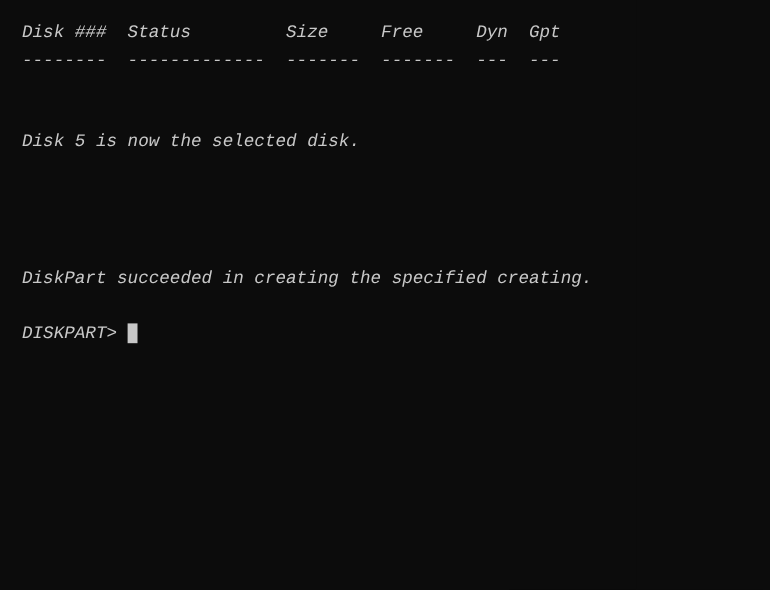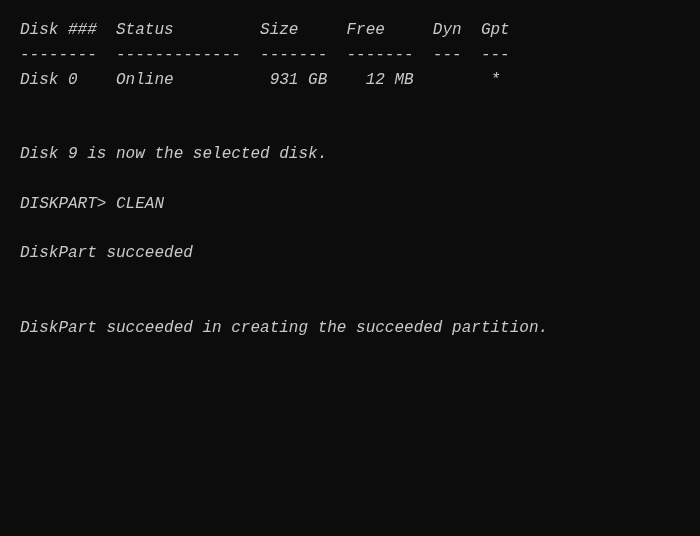--- a/index.html
+++ b/index.html
@@ -52,25 +52,23 @@
       0%, 100% { opacity: 1; }
       50% { opacity: 0; }
     }
   </style>
 </head>
 <body>
 
 <div class="terminal">
 <div class="terminal-line">Disk ###  Status         Size     Free     Dyn  Gpt</div>
     <div class="terminal-line">--------  -------------  -------  -------  ---  ---</div>
-    <div class="terminal-line">Disk 0    Online          931 GB    12 MB        *</div>
     <div class="terminal-line blank">&nbsp;</div>
     <div class="terminal-line blank">&nbsp;</div>
-    <div class="terminal-line">Disk 9 is now the selected disk.</div>
-    <div class="terminal-line blank">&nbsp;</div>
-    <div class="terminal-line">DISKPART&gt; CLEAN</div>
-    <div class="terminal-line blank">&nbsp;</div>
-    <div class="terminal-line">DiskPart succeeded</div>
+    <div class="terminal-line">Disk 5 is now the selected disk.</div>
     <div class="terminal-line blank">&nbsp;</div>
     <div class="terminal-line blank">&nbsp;</div>
-    <div class="terminal-line">DiskPart succeeded in creating the succeeded partition.</div>
     <div class="terminal-line blank">&nbsp;</div>
+    <div class="terminal-line blank">&nbsp;</div>
+    <div class="terminal-line">DiskPart succeeded in creating the specified creating.</div>
+    <div class="terminal-line blank">&nbsp;</div>
+    <div class="terminal-line">DISKPART&gt; <span class="cursor"></span></div>
   </div>
 
 </body></html>

